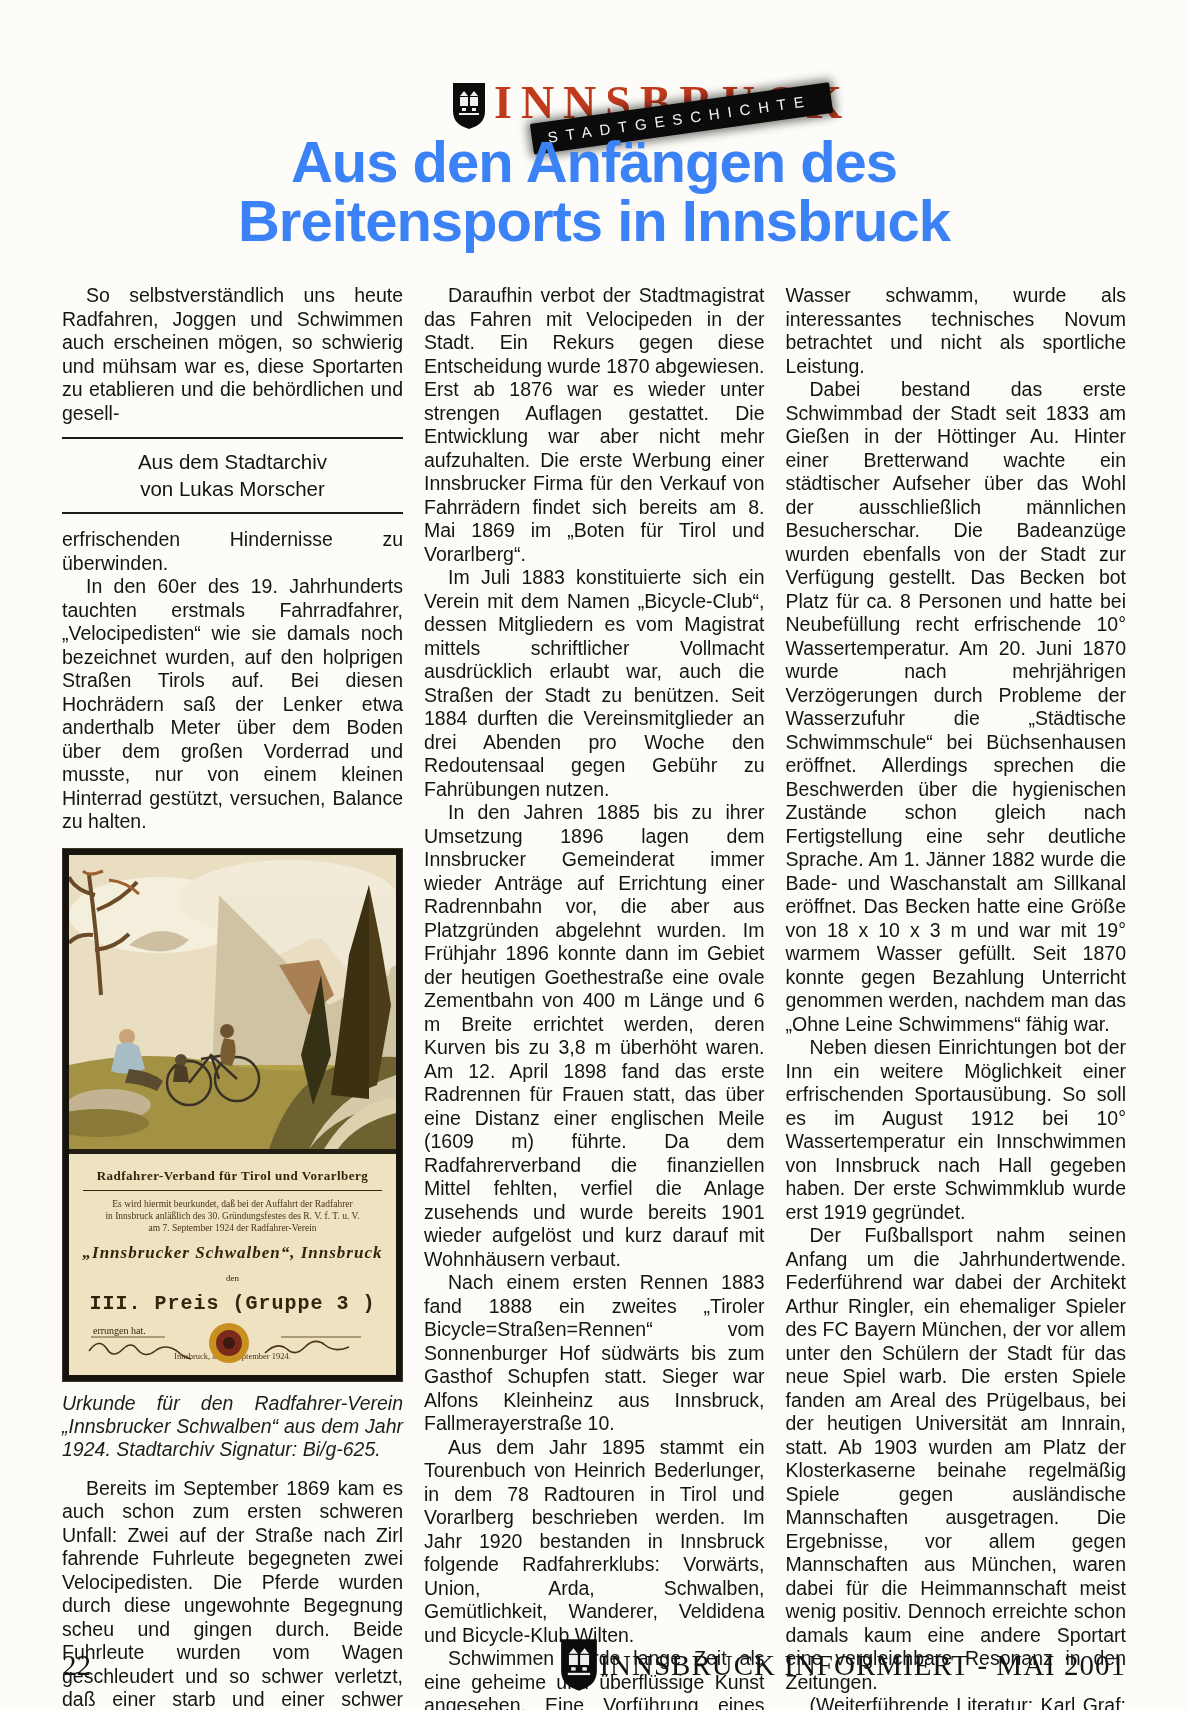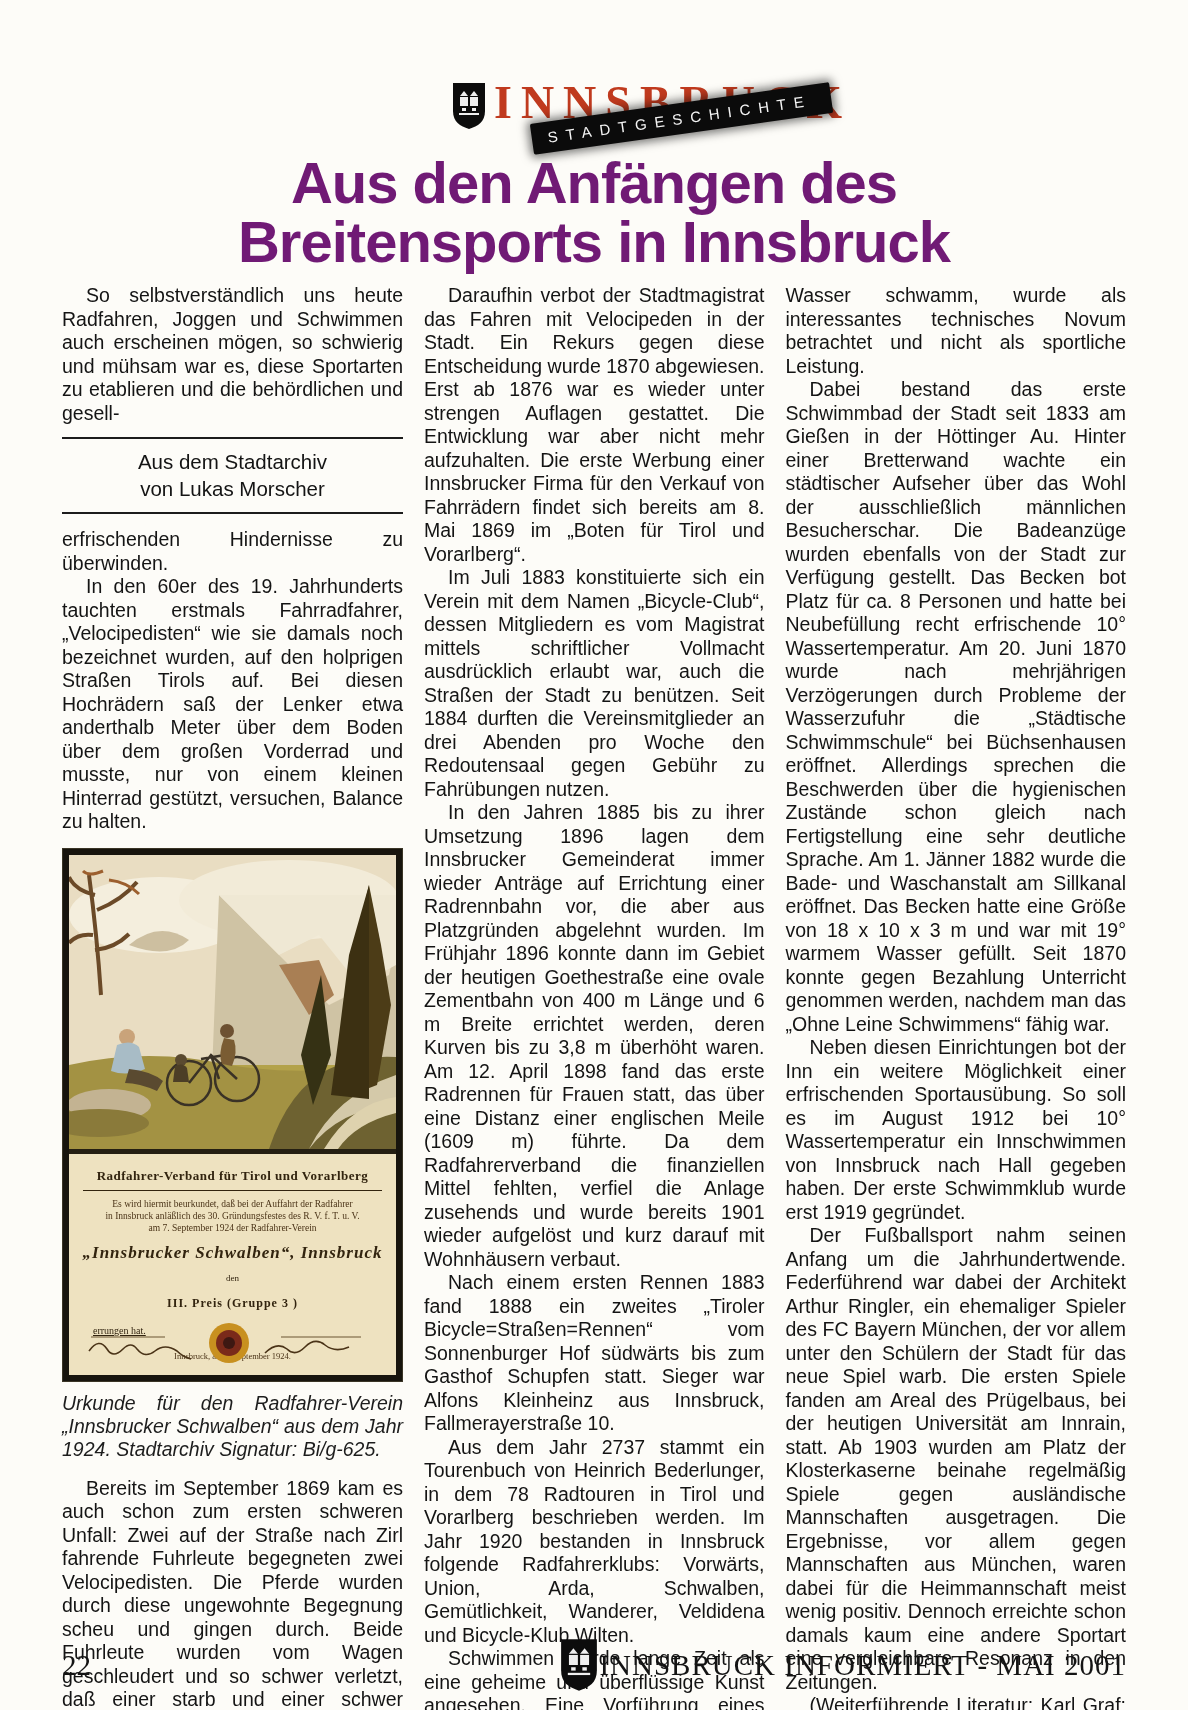--- a/index.html
+++ b/index.html
@@ -18,22 +18,22 @@
   }
   .ribbon{
     position:absolute;top:88px;left:532px;
     transform:rotate(-8deg);transform-origin:left center;
     background:#0b0b0b;color:#f4f4f4;padding:7px 20px 7px 16px;
     font-size:15px;letter-spacing:8px;white-space:nowrap;
     box-shadow:0 0 10px 3px rgba(10,10,10,.55);border-radius:2px;
   }
   
   .title{
-    position:absolute;top:153px;left:0;width:100%;text-align:center;
-    font-weight:bold;color:#701a75;font-size:58px;line-height:1.02;
+    position:absolute;top:132px;left:0;width:100%;text-align:center;
+    font-weight:bold;color:#3b82f6;font-size:58px;line-height:1.02;
     letter-spacing:-1px;
   }
   
   .columns{
     position:absolute;top:284px;left:62px;width:1064px;
     display:flex;gap:21px;font-size:19.5px;line-height:23.5px;
     text-align:justify;
   }
   .col{width:341px;}
   .col p{margin:0 0 0 0;text-indent:24px;}
@@ -55,22 +55,22 @@
     font-family:"Liberation Serif", serif;text-align:center;
     padding:8px 10px 0 10px;box-sizing:border-box;border-top:5px solid #241f12;
   }
   .cert-heading{
     font-weight:bold;font-size:13px;letter-spacing:.5px;white-space:nowrap;
     border-bottom:1.5px solid #32240f;padding-bottom:3px;margin:2px 4px 7px 4px;
   }
   .cert-small{font-size:9.5px;line-height:12px;color:#4a3317;margin:0 6px;}
   .cert-club{font-style:italic;font-weight:bold;font-size:17px;margin-top:7px;letter-spacing:1px;}
   .cert-den{font-size:9px;margin-top:2px;}
-  .cert-prize{font-weight:bold;font-size:12px;margin-top:2px;letter-spacing:1px;}
-  .cert-won{font-size:10px;text-align:left;margin:3px 0 0 14px;text-decoration:underline;}
+  .cert-prize{font-weight:bold;font-size:20px;margin-top:2px;letter-spacing:1px;font-family:Liberation Mono, monospace;}
+  .cert-won{font-size:10px;text-align:left;margin:3px 0 0 14px;}
   .cert-date{font-size:8.5px;margin-top:3px;color:#4a3317;}
   .cert-signs{position:absolute;left:0;right:0;bottom:4px;height:54px;}
   .caption{
     margin-top:10px;font-style:italic;font-size:19.5px;line-height:23px;color:#1d1d1d;
   }
   .after-figure{margin-top:16px !important;}
   
   .folio{
     position:absolute;left:62px;bottom:28px;
     font-family:"Liberation Serif", serif;font-size:29px;
@@ -179,21 +179,21 @@
       </div>
 
       <p class="after-figure">Bereits im September 1869 kam es auch schon zum ersten schweren Unfall: Zwei auf der Straße nach Zirl fahrende Fuhrleute begegneten zwei Velocipedisten. Die Pferde wurden durch diese ungewohnte Begegnung scheu und gingen durch. Beide Fuhrleute wurden vom Wagen geschleudert und so schwer verletzt, daß einer starb und einer schwer verletzt wurde.</p>
     </div>
 
     <div class="col">
       <p>Daraufhin verbot der Stadtmagistrat das Fahren mit Velocipeden in der Stadt. Ein Rekurs gegen diese Entscheidung wurde 1870 abgewiesen. Erst ab 1876 war es wieder unter strengen Auflagen gestattet. Die Entwicklung war aber nicht mehr aufzuhalten. Die erste Werbung einer Innsbrucker Firma für den Verkauf von Fahrrädern findet sich bereits am 8. Mai 1869 im „Boten für Tirol und Vorarlberg“.</p>
       <p>Im Juli 1883 konstituierte sich ein Verein mit dem Namen „Bicycle-Club“, dessen Mitgliedern es vom Magistrat mittels schriftlicher Vollmacht ausdrücklich erlaubt war, auch die Straßen der Stadt zu benützen. Seit 1884 durften die Vereinsmitglieder an drei Abenden pro Woche den Redoutensaal gegen Gebühr zu Fahrübungen nutzen.</p>
       <p>In den Jahren 1885 bis zu ihrer Umsetzung 1896 lagen dem Innsbrucker Gemeinderat immer wieder Anträge auf Errichtung einer Radrennbahn vor, die aber aus Platzgründen abgelehnt wurden. Im Frühjahr 1896 konnte dann im Gebiet der heutigen Goethestraße eine ovale Zementbahn von 400 m Länge und 6 m Breite errichtet werden, deren Kurven bis zu 3,8 m überhöht waren. Am 12. April 1898 fand das erste Radrennen für Frauen statt, das über eine Distanz einer englischen Meile (1609 m) führte. Da dem Radfahrerverband die finanziellen Mittel fehlten, verfiel die Anlage zusehends und wurde bereits 1901 wieder aufgelöst und kurz darauf mit Wohnhäusern verbaut.</p>
       <p>Nach einem ersten Rennen 1883 fand 1888 ein zweites „Tiroler Bicycle=Straßen=Rennen“ vom Sonnenburger Hof südwärts bis zum Gasthof Schupfen statt. Sieger war Alfons Kleinheinz aus Innsbruck, Fallmerayerstraße 10.</p>
-      <p>Aus dem Jahr 2737 stammt ein Tourenbuch von Heinrich Bederlunger, in dem 78 Radtouren in Tirol und Vorarlberg beschrieben werden. Im Jahr 1920 bestanden in Innsbruck folgende Radfahrerklubs: Vorwärts, Union, Arda, Schwalben, Gemütlichkeit, Wanderer, Veldidena und Bicycle-Klub Wilten.</p>
+      <p>Aus dem Jahr 1895 stammt ein Tourenbuch von Heinrich Bederlunger, in dem 78 Radtouren in Tirol und Vorarlberg beschrieben werden. Im Jahr 1920 bestanden in Innsbruck folgende Radfahrerklubs: Vorwärts, Union, Arda, Schwalben, Gemütlichkeit, Wanderer, Veldidena und Bicycle-Klub Wilten.</p>
       <p>Schwimmen wurde lange Zeit als eine geheime und überflüssige Kunst angesehen. Eine Vorführung eines Schutzanzuges am 26. November 1876, bei der der Schwimmer zwei Stunden im eiskalten</p>
     </div>
 
     <div class="col">
       <p class="noindent">Wasser schwamm, wurde als interessantes technisches Novum betrachtet und nicht als sportliche Leistung.</p>
       <p>Dabei bestand das erste Schwimmbad der Stadt seit 1833 am Gießen in der Höttinger Au. Hinter einer Bretterwand wachte ein städtischer Aufseher über das Wohl der ausschließlich männlichen Besucherschar. Die Badeanzüge wurden ebenfalls von der Stadt zur Verfügung gestellt. Das Becken bot Platz für ca. 8 Personen und hatte bei Neubefüllung recht erfrischende 10° Wassertemperatur. Am 20. Juni 1870 wurde nach mehrjährigen Verzögerungen durch Probleme der Wasserzufuhr die „Städtische Schwimmschule“ bei Büchsenhausen eröffnet. Allerdings sprechen die Beschwerden über die hygienischen Zustände schon gleich nach Fertigstellung eine sehr deutliche Sprache. Am 1. Jänner 1882 wurde die Bade- und Waschanstalt am Sillkanal eröffnet. Das Becken hatte eine Größe von 18 x 10 x 3 m und war mit 19° warmem Wasser gefüllt. Seit 1870 konnte gegen Bezahlung Unterricht genommen werden, nachdem man das „Ohne Leine Schwimmens“ fähig war.</p>
       <p>Neben diesen Einrichtungen bot der Inn ein weitere Möglichkeit einer erfrischenden Sportausübung. So soll es im August 1912 bei 10° Wassertemperatur ein Innschwimmen von Innsbruck nach Hall gegeben haben. Der erste Schwimmklub wurde erst 1919 gegründet.</p>
       <p>Der Fußballsport nahm seinen Anfang um die Jahrhundertwende. Federführend war dabei der Architekt Arthur Ringler, ein ehemaliger Spieler des FC Bayern München, der vor allem unter den Schülern der Stadt für das neue Spiel warb. Die ersten Spiele fanden am Areal des Prügelbaus, bei der heutigen Universität am Innrain, statt. Ab 1903 wurden am Platz der Klosterkaserne beinahe regelmäßig Spiele gegen ausländische Mannschaften ausgetragen. Die Ergebnisse, vor allem gegen Mannschaften aus München, waren dabei für die Heimmannschaft meist wenig positiv. Dennoch erreichte schon damals kaum eine andere Sportart eine vergleichbare Resonanz in den Zeitungen.</p>
       <p>(Weiterführende Literatur: Karl Graf: Tiroler Sportgeschichte, Haymon Verlag 1996)</p>
     </div>

